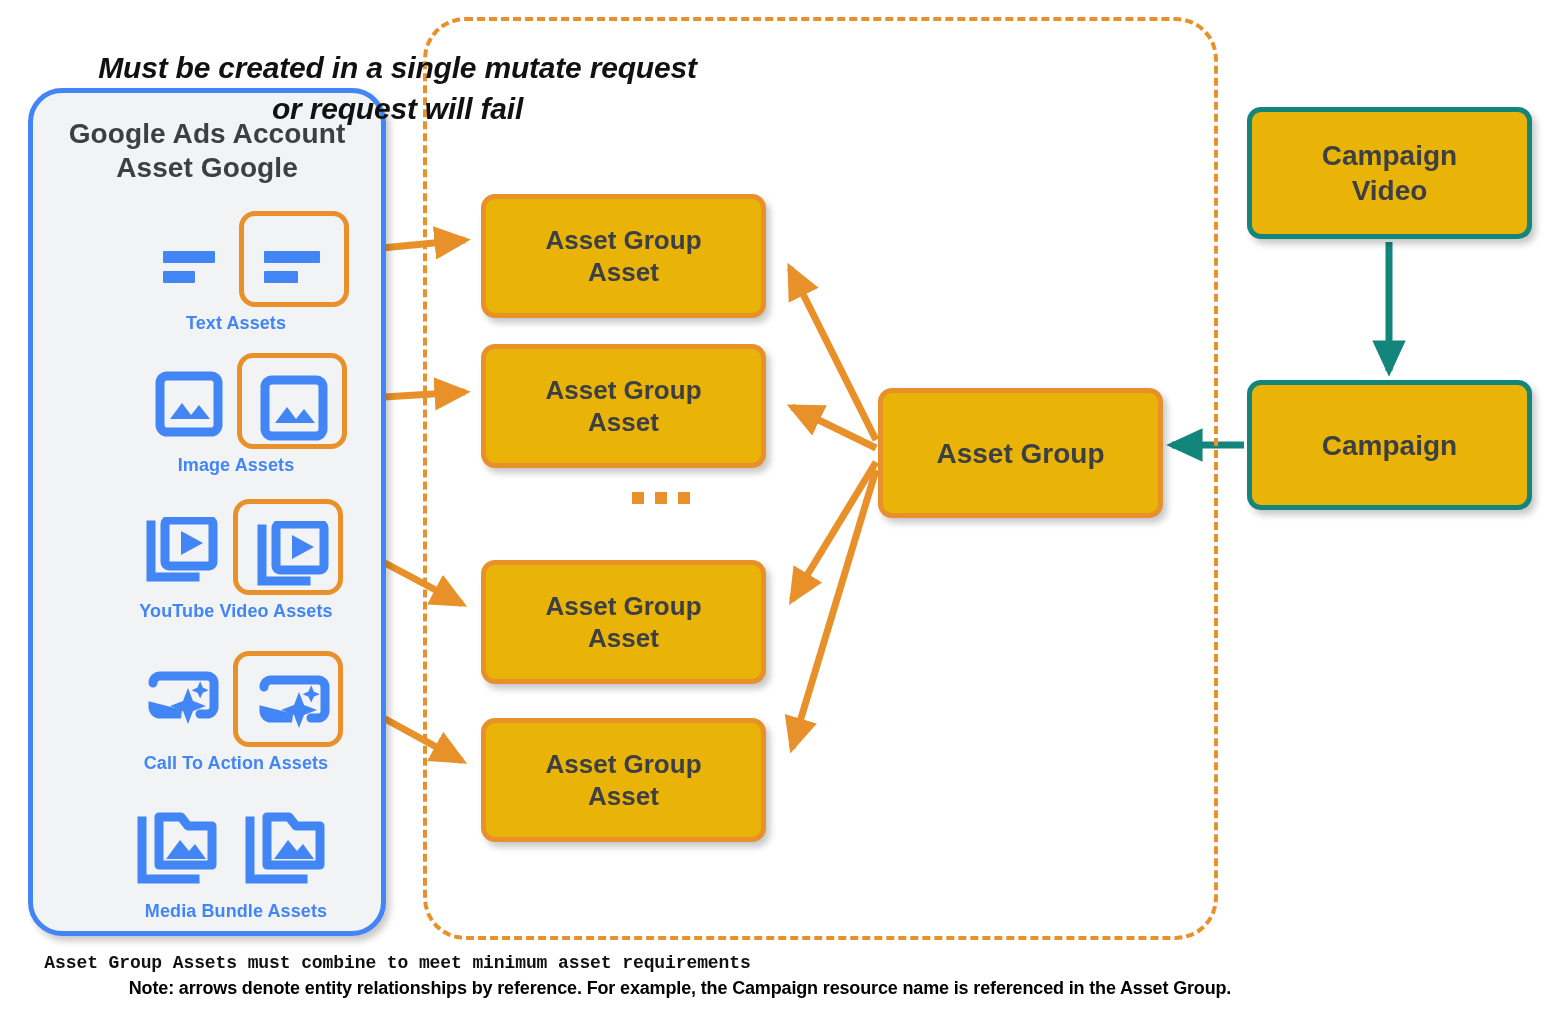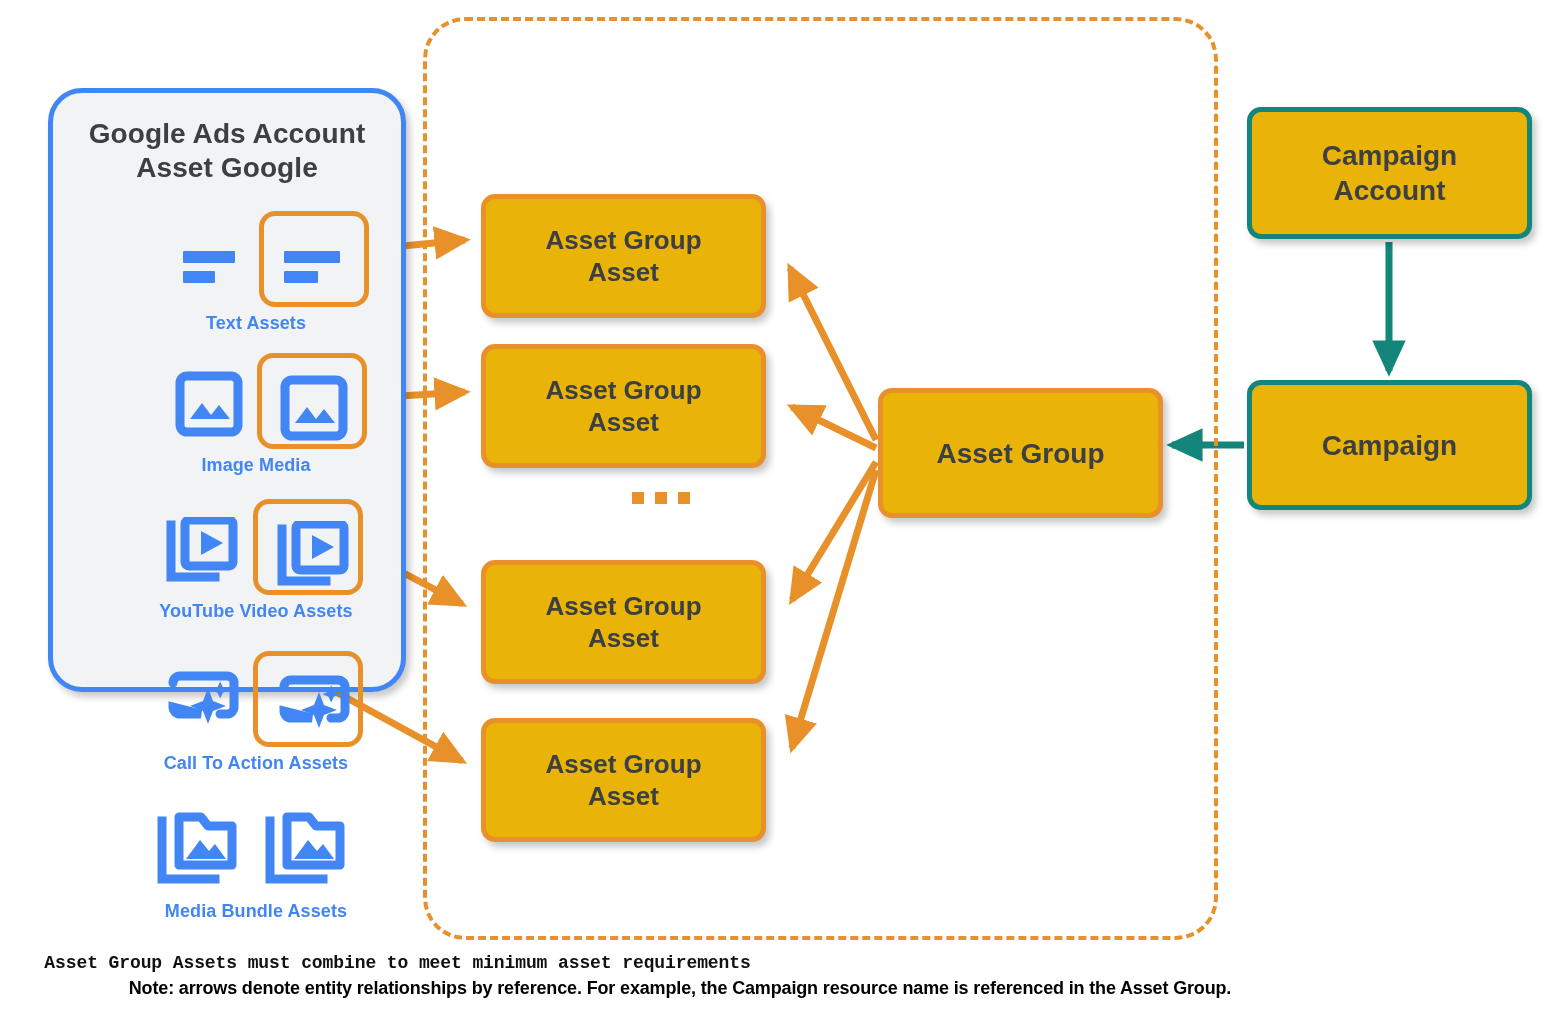--- a/index.html
+++ b/index.html
@@ -10,27 +10,26 @@
     position:relative;
     overflow:hidden;
   }
   #stage{position:absolute;left:0;top:0;width:1552px;height:1017px;}
 
   
   #wires{position:absolute;left:0;top:0;width:1552px;height:1017px;pointer-events:none;}
 
   
   .library-panel{
-    position:absolute;left:28px;top:88px;width:358px;height:604px;
+    position:absolute;left:28px;top:88px;width:358px;height:848px;
     background:#f1f3f4;
     border:5px solid #4285f4;
     border-radius:34px;
     box-shadow:4px 5px 7px rgba(0,0,0,.22);
     box-sizing:border-box;
-    margin-left:20px;
   }
   .library-title{
     position:absolute;left:0;top:24px;width:100%;
     text-align:center;
     font-size:28px;font-weight:700;color:#3c4043;
     line-height:1.22;
     letter-spacing:.1px;
   }
   .asset-row{position:absolute;left:0;width:358px;}
   .asset-icons{position:relative;height:92px;}
@@ -180,21 +179,21 @@
             <path d="M 15 48 L 27 32 L 36 44 L 44 34 L 55 48 Z" fill="#4285f4"></path>
           </svg>
         </div>
         <div class="icon-slot boxed" style="left:204px;">
           <svg width="68" height="66" viewBox="0 0 68 66">
             <rect x="5" y="5" width="58" height="56" rx="7" fill="none" stroke="#4285f4" stroke-width="9"></rect>
             <path d="M 15 48 L 27 32 L 36 44 L 44 34 L 55 48 Z" fill="#4285f4"></path>
           </svg>
         </div>
       </div>
-      <div class="asset-caption">Image Media</div>
+      <div class="asset-caption">Image Assets</div>
     </div>
 
     <div class="asset-row" style="top:562px;">
       <div class="asset-icons">
         <div class="icon-slot" style="left:98px;">
           <svg width="78" height="60" viewBox="0 0 78 60">
             <path d="M 8 14 a 7 7 0 0 1 7 -7 L 62 7 a 7 7 0 0 1 7 7 L 69 38 a 7 7 0 0 1 -7 7 L 55 45 M 36 45 L 15 45 a 7 7 0 0 1 -7 -7 Z" fill="none" stroke="#4285f4" stroke-width="9" stroke-linecap="round"></path>
             <path d="M 43 46 L 48 33 L 53 46 L 66 51 L 53 56 L 48 69 L 43 56 L 30 51 Z" transform="translate(-5,-14) scale(1)" fill="#4285f4"></path>
             <path d="M 58 22 L 61.4 30 L 69 33.4 L 61.4 36.8 L 58 44 L 54.6 36.8 L 47 33.4 L 54.6 30 Z" transform="translate(-1,-8) scale(.78) translate(14,4)" fill="#4285f4"></path>
           </svg>
@@ -246,20 +245,24 @@
             <path d="M 29 50 L 43 31 L 52 42 L 58 35 L 69 50 Z" fill="#4285f4"></path>
           </svg>
         </div>
       </div>
       <div class="asset-caption">Media Bundle  Assets</div>
     </div>
   </div>
 
   <div class="mutate-box"></div>
 
+  <div class="mutate-note">
+    <span>Must be created in a single mutate request</span><br>
+    <span>or request will fail</span>
+  </div>
 
   <div class="node orange aga a1">
     <div>
       <span>Asset Group</span><br>
       <span>Asset</span>
     </div>
   </div>
   <div class="node orange aga a2">
     <div>
       <span>Asset Group</span><br>
@@ -287,21 +290,21 @@
 
   <div class="mutate-footer">Asset Group Assets must combine to meet minimum asset requirements</div>
 
   <div class="node orange asset-group-node">
     <span>Asset Group</span>
   </div>
 
   <div class="node teal campaign-budget-node">
     <div>
       <span>Campaign</span><br>
-      <span>Account</span>
+      <span>Video</span>
     </div>
   </div>
 
   <div class="node teal campaign-node">
     <span>Campaign</span>
   </div>
 
   <div class="bottom-note">Note: arrows denote entity relationships by reference. For example, the Campaign resource name is referenced in the Asset Group.</div>
 
 </div>

